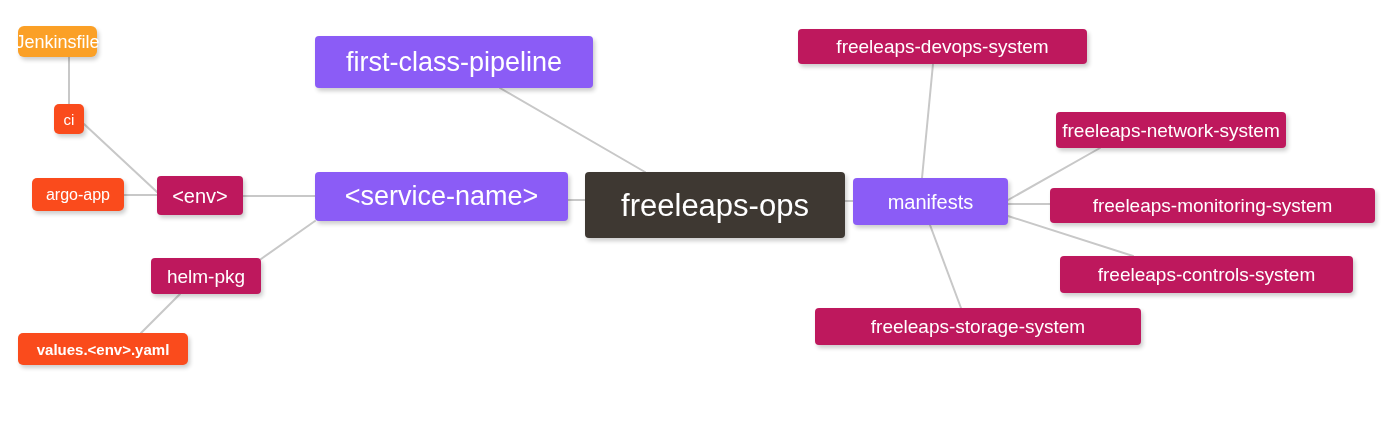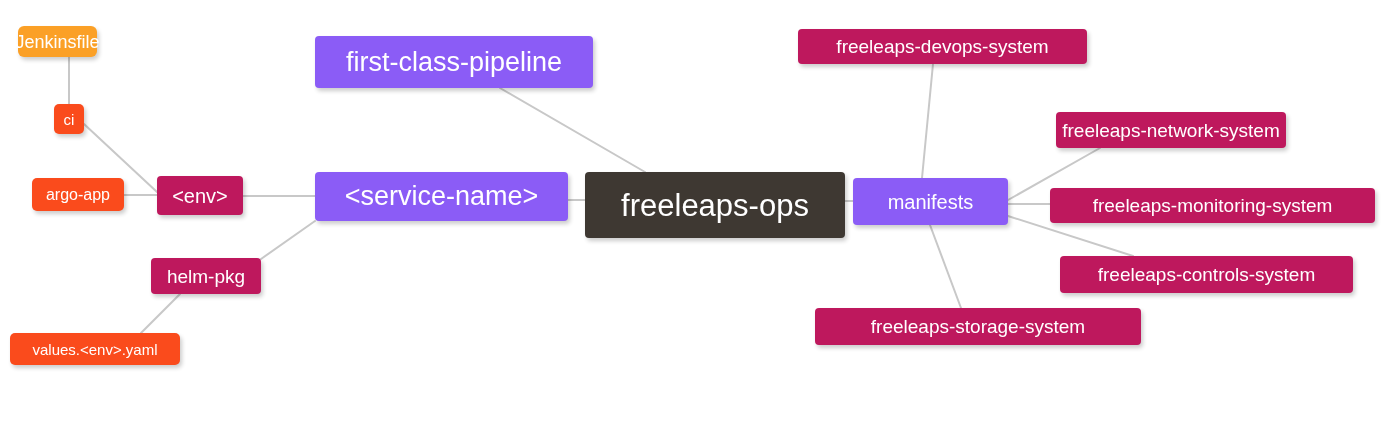--- a/index.html
+++ b/index.html
@@ -65,21 +65,21 @@
       <line x1="1008" y1="204" x2="1050" y2="204" stroke="#c8c8c8" stroke-width="2" stroke-linecap="round"></line>
       <line x1="1008" y1="216" x2="1133" y2="256" stroke="#c8c8c8" stroke-width="2" stroke-linecap="round"></line>
       <line x1="930" y1="225" x2="961" y2="308" stroke="#c8c8c8" stroke-width="2" stroke-linecap="round"></line>
     </svg>
   <div id="nodes">
       <div class="node node-orange" style="left: 18px; top: 26px; width: 79px; height: 31px; font-size: 18px;">Jenkinsfile</div>
       <div class="node node-red" style="left: 54px; top: 104px; width: 30px; height: 30px; font-size: 15px;">ci</div>
       <div class="node node-red" style="left: 32px; top: 178px; width: 92px; height: 33px; font-size: 16px;">argo-app</div>
       <div class="node node-green" style="left: 157px; top: 176px; width: 86px; height: 39px; font-size: 20px;">&lt;env&gt;</div>
       <div class="node node-green" style="left: 151px; top: 258px; width: 110px; height: 36px; font-size: 19px;">helm-pkg</div>
-      <div class="node node-red" style="left: 10px; top: 333px; width: 170px; height: 32px; font-size: 15px;">values.&lt;env&gt;.yaml</div>
+      <div class="node node-red" style="left: 18px; top: 333px; width: 170px; height: 32px; font-size: 15px; font-weight: bold;">values.&lt;env&gt;.yaml</div>
       <div class="node node-blue" style="left: 315px; top: 172px; width: 253px; height: 49px; font-size: 27px;">&lt;service-name&gt;</div>
       <div class="node node-blue" style="left: 315px; top: 36px; width: 278px; height: 52px; font-size: 27px;">first-class-pipeline</div>
       <div class="node node-root" style="left: 585px; top: 172px; width: 260px; height: 66px; font-size: 31px;">freeleaps-ops</div>
       <div class="node node-blue" style="left: 853px; top: 178px; width: 155px; height: 47px; font-size: 20px;">manifests</div>
       <div class="node node-green" style="left: 798px; top: 29px; width: 289px; height: 35px; font-size: 19px;">freeleaps-devops-system</div>
       <div class="node node-green" style="left: 1056px; top: 112px; width: 230px; height: 36px; font-size: 19px;">freeleaps-network-system</div>
       <div class="node node-green" style="left: 1050px; top: 188px; width: 325px; height: 35px; font-size: 19px;">freeleaps-monitoring-system</div>
       <div class="node node-green" style="left: 1060px; top: 256px; width: 293px; height: 37px; font-size: 19px;">freeleaps-controls-system</div>
       <div class="node node-green" style="left: 815px; top: 308px; width: 326px; height: 37px; font-size: 19px; text-align: center;">freeleaps-storage-system</div>
     </div>

